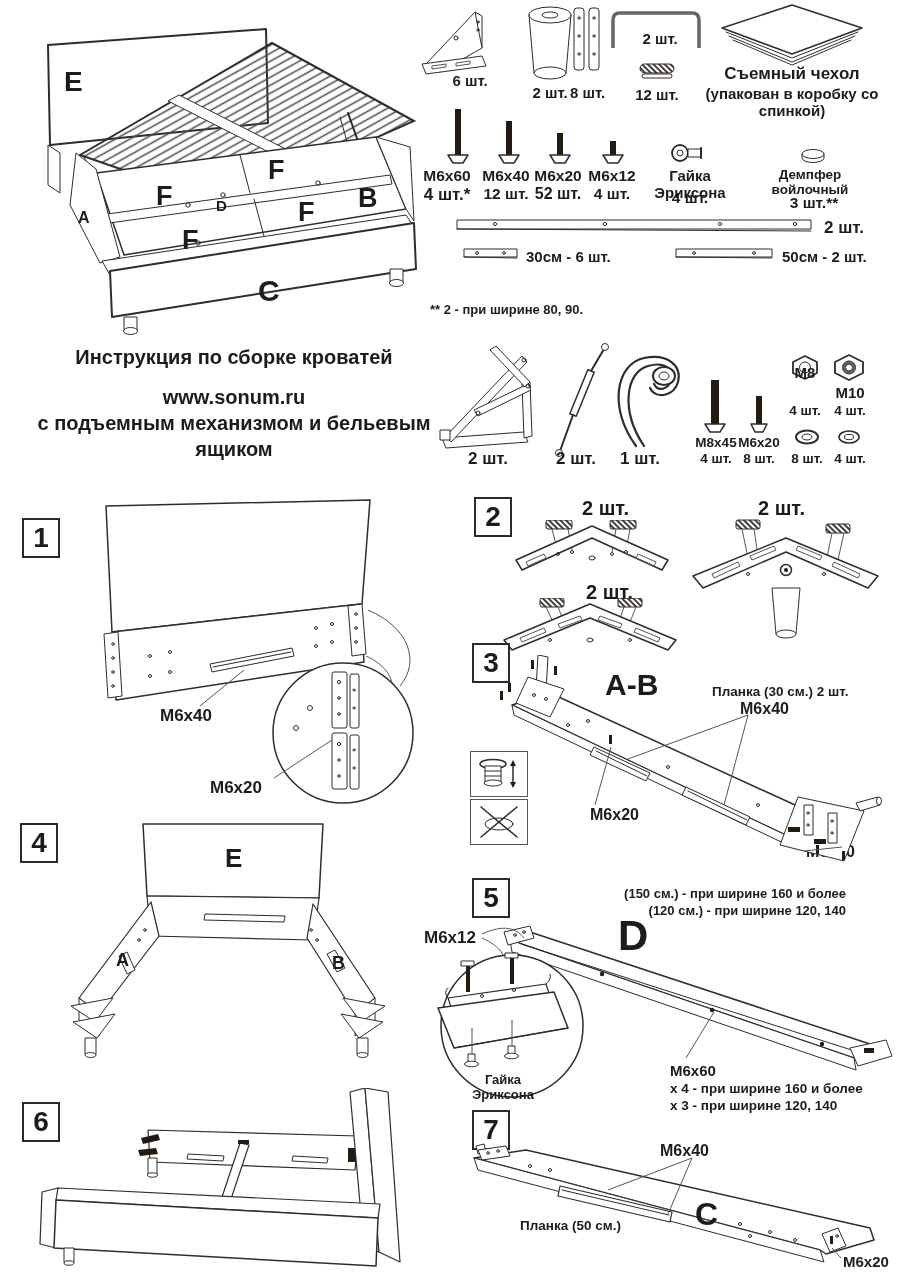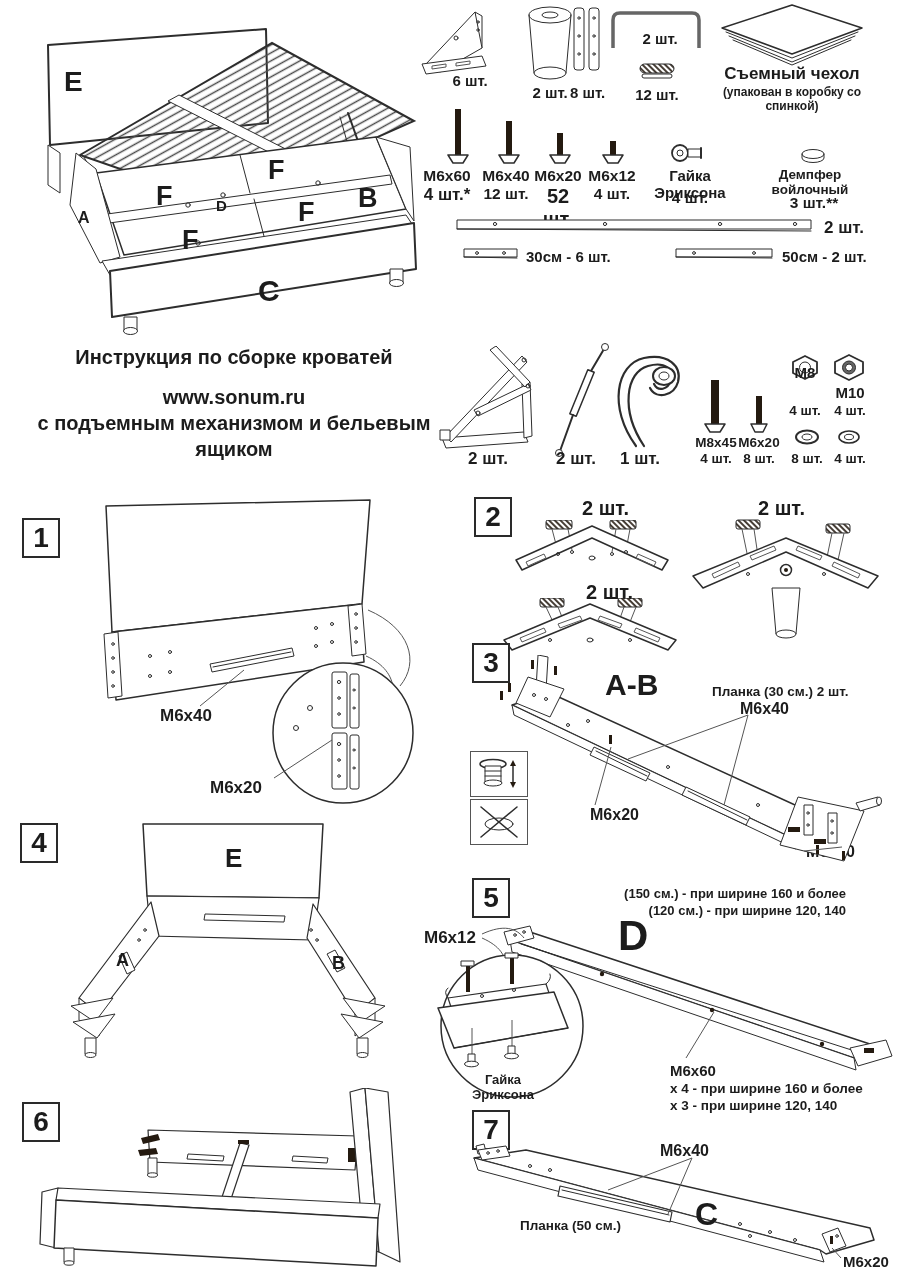--- a/index.html
+++ b/index.html
@@ -131,42 +131,42 @@
   </svg>
   <div class="abs lbl15 ctr" style="left:628px;top:86px;width:58px">12 шт.</div>
 
   <svg class="abs" style="left:718px;top:2px" width="148" height="64" viewBox="0 0 148 64">
     <polygon class="wh" stroke-width="1.5" points="74,3 144,26 74,52 4,26"></polygon>
     <polyline class="ln" points="8,30 74,56 140,30"></polyline>
     <polyline class="ln" points="11,34 74,60 137,34"></polyline>
     <polyline class="ln" points="15,38 74,63 133,38"></polyline>
   </svg>
   <div class="abs ctr" style="left:703px;top:64px;width:178px;font-size:17px;font-weight:bold">Съемный чехол</div>
-  <div class="abs ctr" style="left:698px;top:85px;width:188px;font-size:12px;font-weight:bold">(упакован в коробку со спинкой)</div>
+  <div class="abs ctr" style="left:698px;top:85px;width:188px;font-size:15px;font-weight:bold">(упакован в коробку со спинкой)</div>
 
   <svg class="abs" style="left:447px;top:107px" width="22" height="58" viewBox="0 0 22 58">
     <rect class="dk" x="8" y="2" width="6" height="46"></rect>
       <polygon class="wh" stroke-width="1.5" points="1,48 21,48 16,56 6,56"></polygon>
   </svg>
   <div class="abs ctr" style="left:418px;top:167px;width:58px;font-size:15.5px;font-weight:bold">М6х60</div>
   <div class="abs ctr" style="left:421px;top:185px;width:52px;font-size:17px;font-weight:bold">4 шт.*</div>
 
   <svg class="abs" style="left:498px;top:119px" width="22" height="46" viewBox="0 0 22 46">
     <rect class="dk" x="8" y="2" width="6" height="34"></rect>
       <polygon class="wh" stroke-width="1.5" points="1,36 21,36 16,44 6,44"></polygon>
   </svg>
   <div class="abs ctr" style="left:477px;top:167px;width:58px;font-size:15.5px;font-weight:bold">М6х40</div>
   <div class="abs ctr" style="left:477px;top:185px;width:58px;font-size:15.5px;font-weight:bold">12 шт.</div>
 
   <svg class="abs" style="left:549px;top:131px" width="22" height="34" viewBox="0 0 22 34">
     <rect class="dk" x="8" y="2" width="6" height="22"></rect>
       <polygon class="wh" stroke-width="1.5" points="1,24 21,24 16,32 6,32"></polygon>
   </svg>
   <div class="abs ctr" style="left:529px;top:167px;width:58px;font-size:15.5px;font-weight:bold">М6х20</div>
-  <div class="abs ctr" style="left:531px;top:185px;width:54px;font-size:20px;font-weight:bold">52 шт.</div>
+  <div class="abs ctr" style="left:531px;top:185px;width:54px;font-size:16px;font-weight:bold">52 шт.</div>
 
   <svg class="abs" style="left:602px;top:139px" width="22" height="26" viewBox="0 0 22 26">
     <rect class="dk" x="8" y="2" width="6" height="14"></rect>
       <polygon class="wh" stroke-width="1.5" points="1,16 21,16 16,24 6,24"></polygon>
   </svg>
   <div class="abs ctr" style="left:583px;top:167px;width:58px;font-size:15.5px;font-weight:bold">М6х12</div>
   <div class="abs ctr" style="left:587px;top:185px;width:50px;font-size:15.5px;font-weight:bold">4 шт.</div>
 
   <svg class="abs" style="left:670px;top:143px" width="34" height="20" viewBox="0 0 34 20">
     <circle class="wh" stroke-width="1.8" cx="10" cy="10" r="8"></circle>
@@ -203,20 +203,21 @@
   <div class="abs lbl15" style="left:526px;top:248px;width:100px">30см - 6 шт.</div>
 
   <svg class="abs" style="left:674px;top:247px" width="102" height="14" viewBox="0 0 102 14">
     <rect class="wh" x="2" y="2" width="96" height="8"></rect>
       <line class="ln" x1="2" y1="10" x2="98" y2="11"></line>
     <circle class="ln" cx="20" cy="6" r="1.4"></circle>
       <circle class="ln" cx="80" cy="6" r="1.4"></circle>
   </svg>
   <div class="abs lbl15" style="left:782px;top:248px;width:100px">50см - 2 шт.</div>
 
+  <div class="abs fnote" style="left:430px;top:302px;width:460px">** 2 - при ширине 80, 90.</div>
 
 
   <svg class="abs" style="left:438px;top:346px" width="118" height="104" viewBox="0 0 118 104">
     <polygon class="wh" points="4,92 86,86 90,96 8,102"></polygon>
     <polygon class="wh" points="84,38 92,36 94,90 86,92"></polygon>
     <polygon class="wh" points="8,90 84,10 89,16 13,96"></polygon>
     <polygon class="wh" points="36,64 90,38 93,44 40,70"></polygon>
     <polygon class="wh" points="52,4 58,0 92,36 87,41"></polygon>
     <circle class="ln" cx="86" cy="14" r="2"></circle>
       <circle class="ln" cx="40" cy="67" r="2"></circle>

